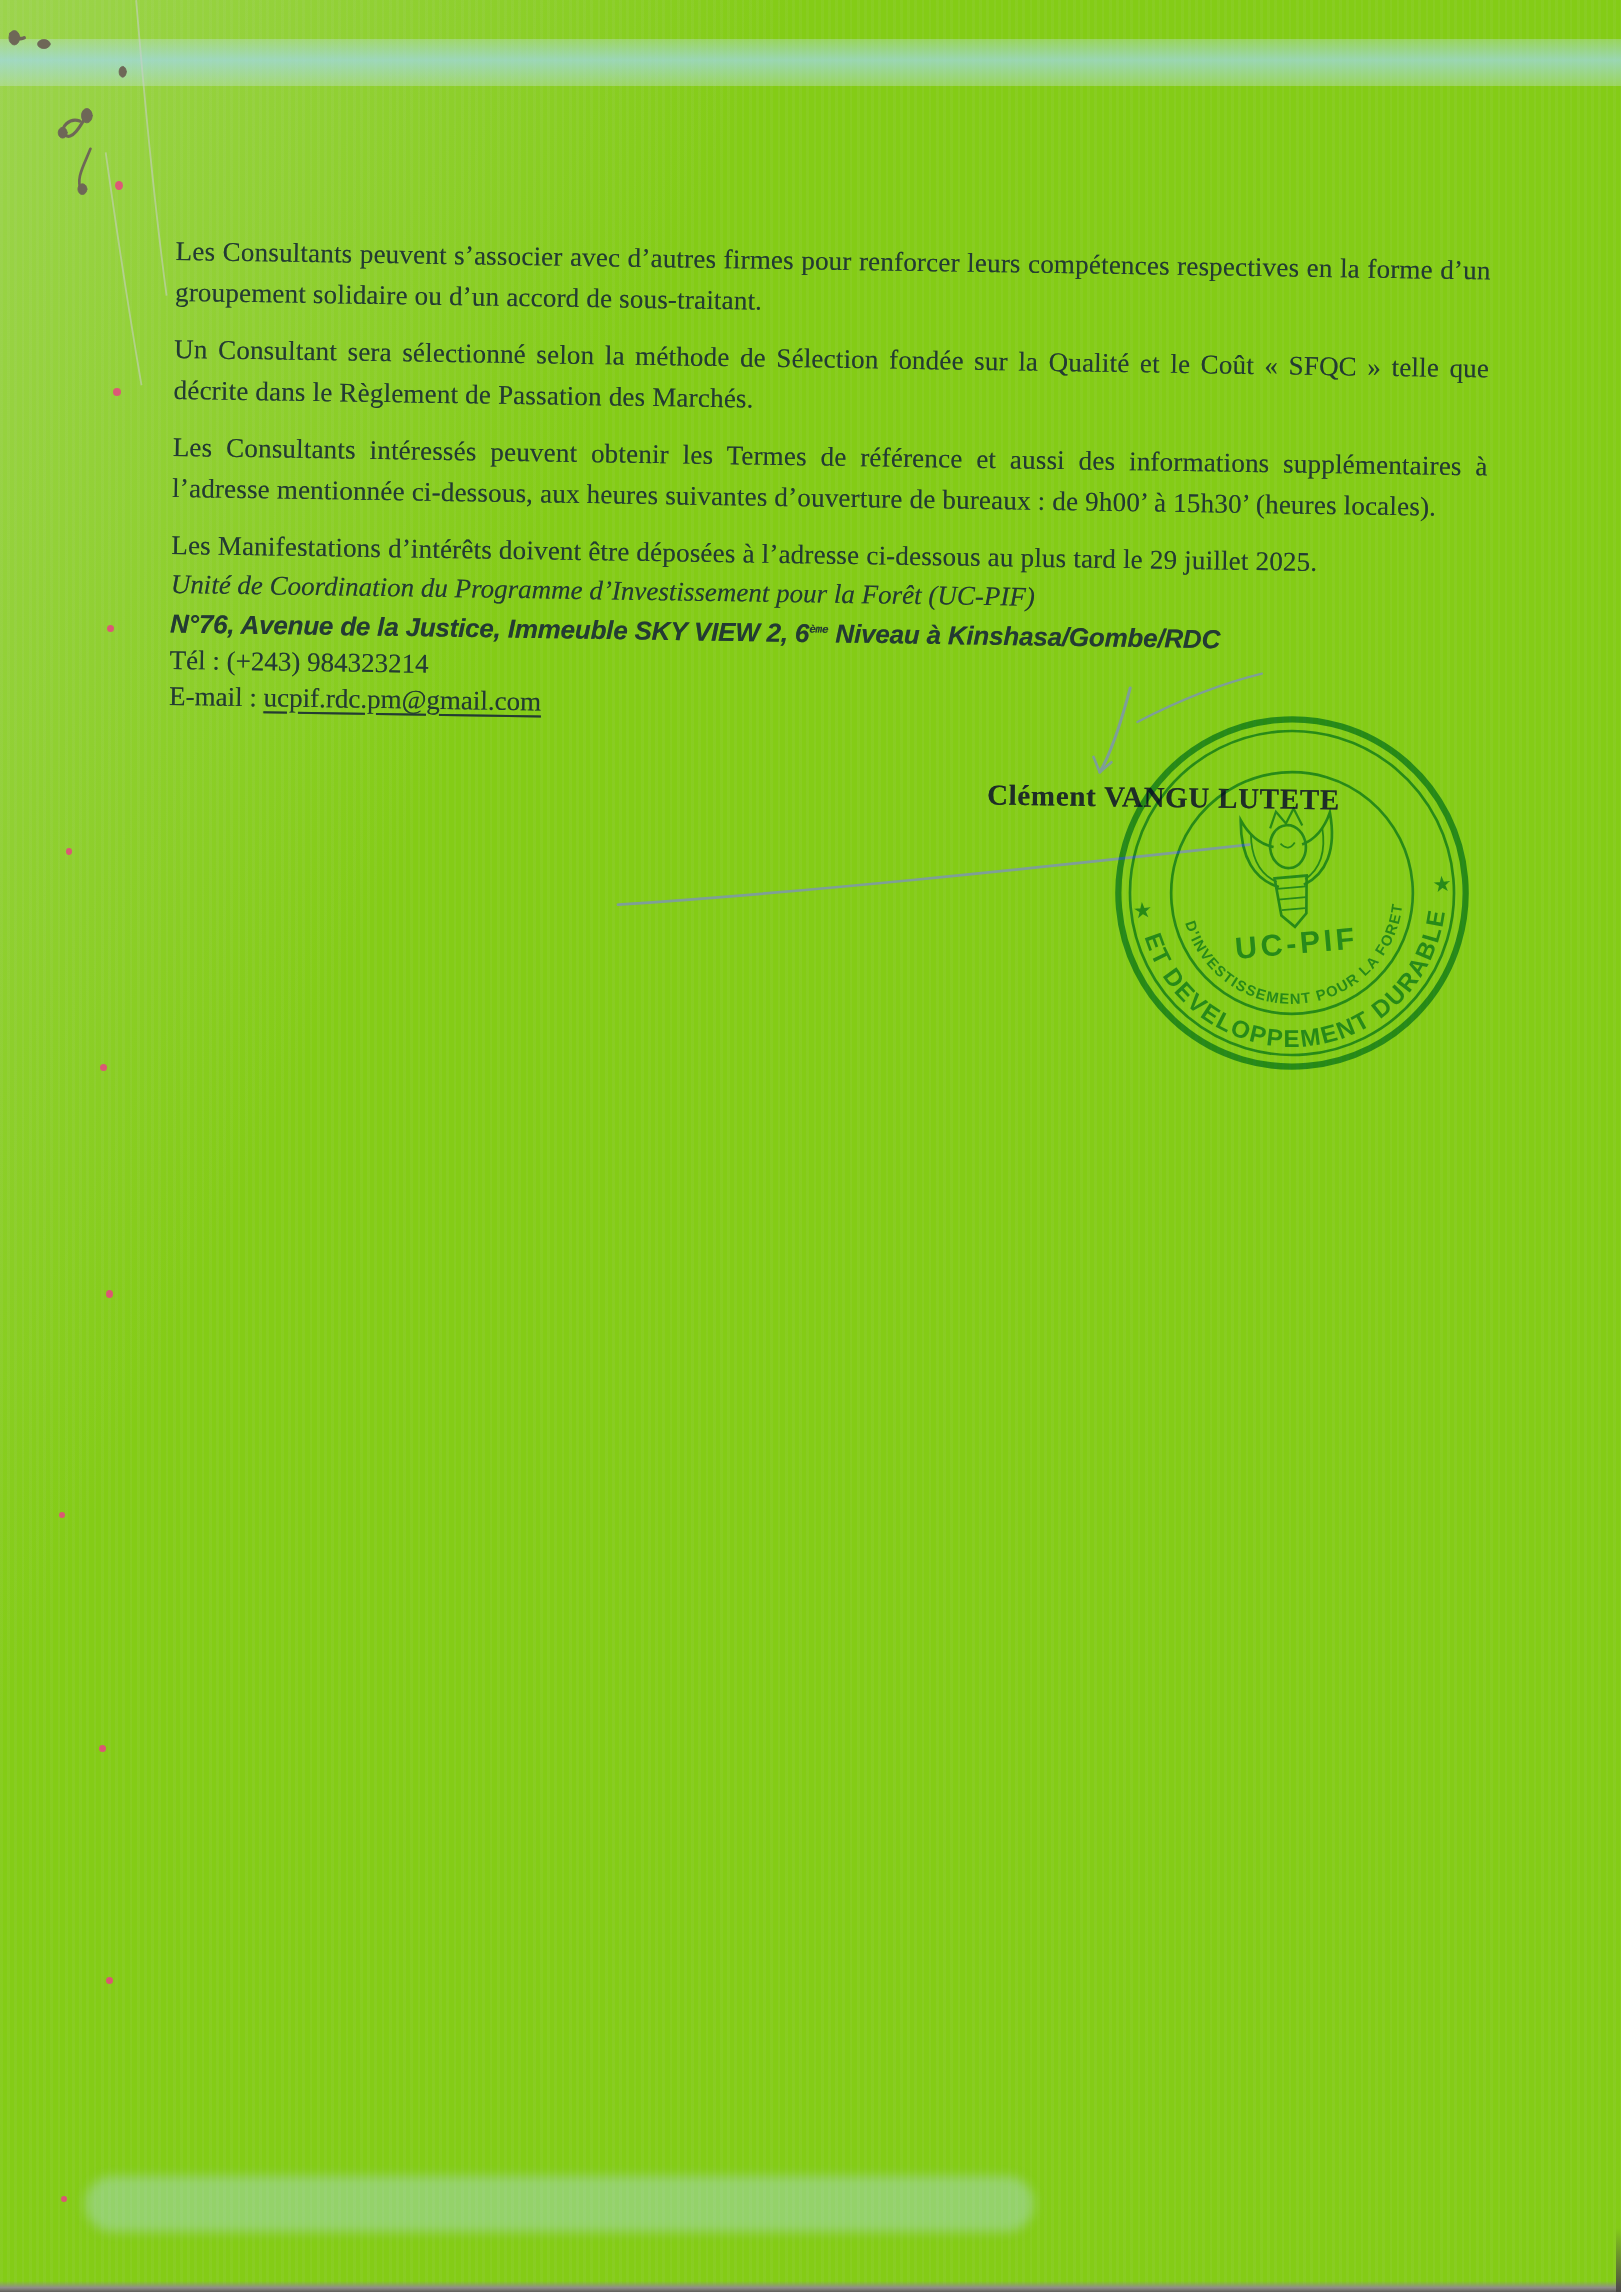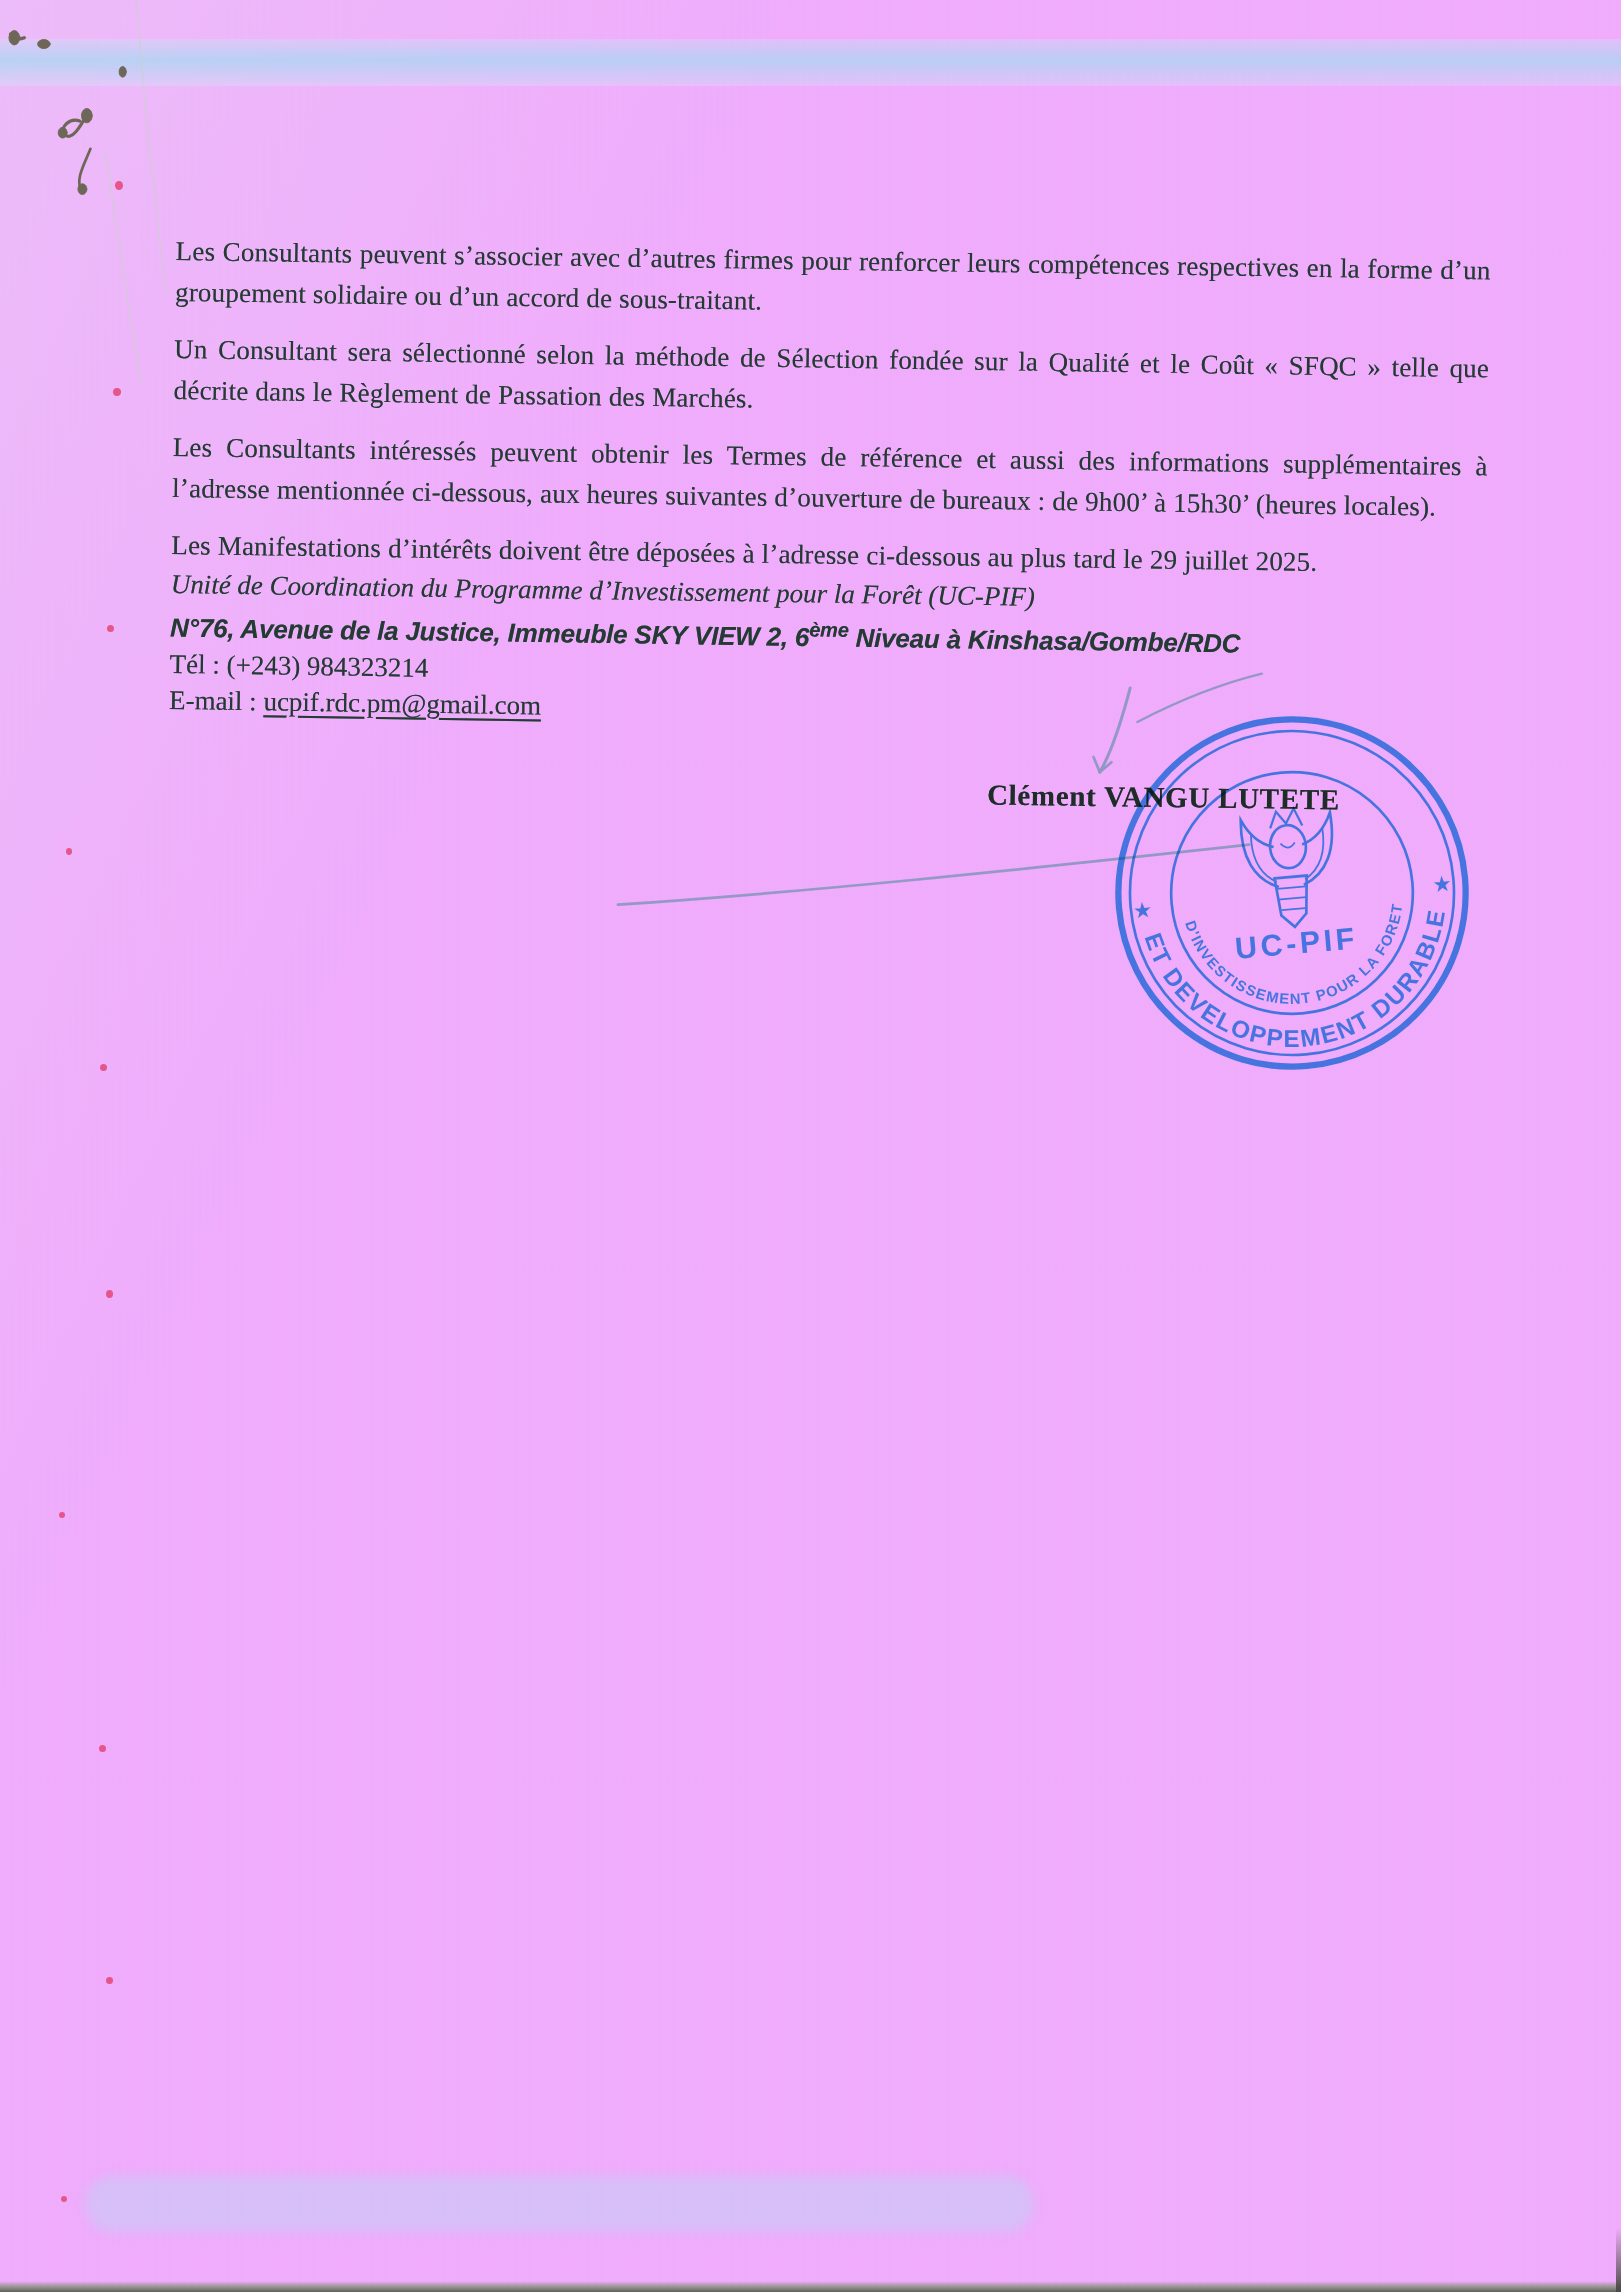--- a/index.html
+++ b/index.html
@@ -1,18 +1,18 @@
 <!DOCTYPE html>
 <html style="font-size:14.3px"><head>
 <meta charset="utf-8">
 <style>
   html,body{margin:0;padding:0;background:#e8e8e6;}
   .page{
     position:relative; width:1621px; height:2293px; overflow:hidden;
-    background:#f0abfc;
+    background:#84cc16;
     font-family:"Liberation Serif", serif;
   }
   .texture{
     position:absolute; inset:0; pointer-events:none;
     background:
       repeating-linear-gradient(90deg, rgba(205,215,222,.06) 0 2.7px, rgba(255,255,255,0) 2.7px 7.2px),
       linear-gradient(115deg, rgba(228,236,240,.25) 0%, rgba(255,255,255,0) 30%);
   }
   .top-band{
     position:absolute; left:0; top:39px; width:1621px; height:47px;
@@ -20,21 +20,21 @@
   }
   .content{
     position:absolute; left:176px; top:231px; width:1315px;
     transform:rotate(0.85deg); transform-origin:0 0;
     color:#233b33; text-shadow:0 0 0.5px rgba(35,59,51,.55);
   }
   p.body{font-size:27px; line-height:41px; text-align:justify; margin:0 0 16px; letter-spacing:0.2px;}
   .addr{font-size:27px; line-height:36px; margin:0;}
   .addr-unit{font-style:italic;}
   .addr-street{font-family:"Liberation Sans", sans-serif; font-weight:bold; font-style:italic; font-size:26px; letter-spacing:-0.2px;}
-  .addr-street sup{font-size:20px;}
+  .addr-street sup{font-size:11px;font-family:Liberation Mono, monospace;}
   .email-link{color:inherit; text-decoration:underline; text-underline-offset:4.5px; cursor:pointer;}
   .signatory{
     position:absolute; left:987px; top:781px;
     font-family:"Liberation Serif", serif; font-weight:bold; font-size:29px;
     color:#1e2d27; letter-spacing:0.7px; transform:rotate(.8deg); white-space:nowrap;
     text-shadow:0 0 0.6px rgba(30,45,39,.6);
   }
   .marks-svg{position:absolute; left:0; top:0; pointer-events:none;}
   .stamp{
     position:absolute; left:1113px; top:714px; width:358px; height:358px;

